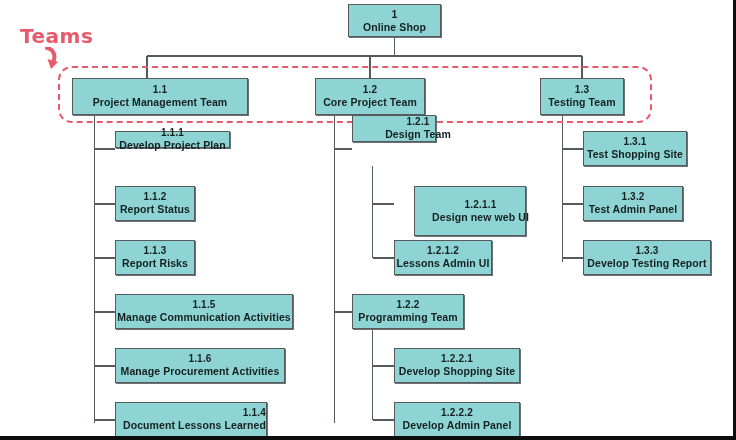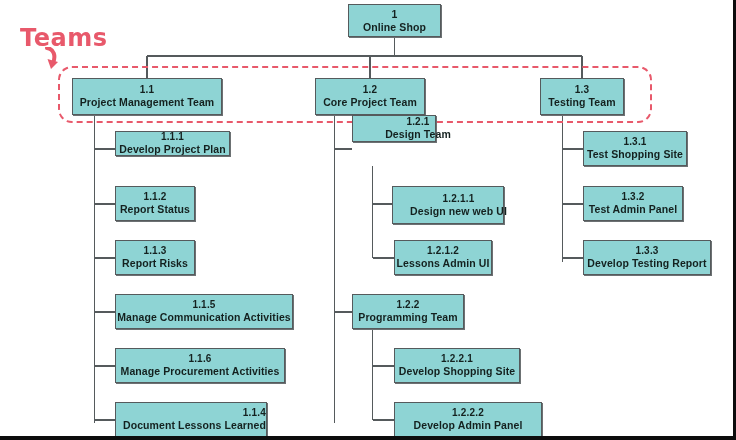--- a/index.html
+++ b/index.html
@@ -31,21 +31,21 @@
   .node.root .code,.node.root .title{font-size:10.5px;}
 
   
   #teams-highlight{position:absolute;left:58px;top:66px;
                    width:590px;height:53px;
                    border:2.5px dashed #e8596b;border-radius:14px;
                    background:transparent;}
 
   
   #teams-label{position:absolute;left:20px;top:24px;
-               color:#e8596b;font-size:24px;font-weight:700;
+               color:#e8596b;font-size:20px;font-weight:700;
                font-family:"DejaVu Sans",sans-serif;letter-spacing:.5px;}
   #teams-arrow{position:absolute;left:40px;top:47px;width:26px;height:24px;}
 </style>
 </head>
 <body>
 
 <div id="canvas">
 
   <svg id="wires" viewBox="0 0 736 440" xmlns="http://www.w3.org/2000/svg">
     <g stroke="#555a5c" stroke-width="1.6" fill="none" shape-rendering="crispEdges">
@@ -91,33 +91,33 @@
   <svg id="teams-arrow" viewBox="0 0 26 24" xmlns="http://www.w3.org/2000/svg">
     <path d="M7 1 C 14 2, 16 9, 13 16" stroke="#e8596b" stroke-width="4" fill="none" stroke-linecap="round"></path>
     <path d="M7.5 12 L 18 15 L 11 22 Z" fill="#e8596b"></path>
   </svg>
 
   <div id="nodes-layer">
       <div class="node root" style="left: 348px; top: 4px; width: 93px; height: 33px;">
         <div class="code">1</div>
         <div class="title">Online Shop</div>
       </div>
-      <div class="node" style="left: 72px; top: 78px; width: 150px; height: 37px;">
+      <div class="node" style="left: 72px; top: 78px; width: 176px; height: 37px;">
         <div class="code">1.1</div>
         <div class="title">Project Management Team</div>
       </div>
       <div class="node" style="left: 315px; top: 78px; width: 110px; height: 37px;">
         <div class="code">1.2</div>
         <div class="title">Core Project Team</div>
       </div>
       <div class="node" style="left: 540px; top: 78px; width: 84px; height: 37px;">
         <div class="code">1.3</div>
         <div class="title">Testing Team</div>
       </div>
-      <div class="node" style="left: 115px; top: 131px; width: 115px; height: 25px;">
+      <div class="node" style="left: 115px; top: 131px; width: 115px; height: 17px;">
         <div class="code">1.1.1</div>
         <div class="title">Develop Project Plan</div>
       </div>
       <div class="node" style="left: 115px; top: 186px; width: 80px; height: 35px;">
         <div class="code">1.1.2</div>
         <div class="title">Report Status</div>
       </div>
       <div class="node" style="left: 115px; top: 240px; width: 80px; height: 35px;">
         <div class="code">1.1.3</div>
         <div class="title">Report Risks</div>
@@ -131,37 +131,37 @@
         <div class="title">Manage Procurement Activities</div>
       </div>
       <div class="node" style="left: 115px; top: 402px; width: 152px; height: 35px; align-items: flex-end;">
         <div class="code">1.1.4</div>
         <div class="title">Document Lessons Learned</div>
       </div>
       <div class="node" style="left: 352px; top: 115px; width: 84px; height: 27px; padding-left: 48px;">
         <div class="code">1.2.1</div>
         <div class="title">Design Team</div>
       </div>
-      <div class="node" style="left: 392px; top: 186px; width: 112px; height: 38px; padding-left: 21px;">
+      <div class="node" style="left: 414px; top: 186px; width: 112px; height: 50px; padding-left: 21px;">
         <div class="code">1.2.1.1</div>
         <div class="title">Design new web UI</div>
       </div>
       <div class="node" style="left: 394px; top: 240px; width: 98px; height: 35px;">
         <div class="code">1.2.1.2</div>
         <div class="title">Lessons Admin UI</div>
       </div>
       <div class="node" style="left: 352px; top: 294px; width: 112px; height: 35px;">
         <div class="code">1.2.2</div>
         <div class="title">Programming Team</div>
       </div>
       <div class="node" style="left: 394px; top: 348px; width: 126px; height: 35px;">
         <div class="code">1.2.2.1</div>
         <div class="title">Develop Shopping Site</div>
       </div>
-      <div class="node" style="left: 394px; top: 402px; width: 148px; height: 35px;">
+      <div class="node" style="left: 394px; top: 402px; width: 126px; height: 35px;">
         <div class="code">1.2.2.2</div>
         <div class="title">Develop Admin Panel</div>
       </div>
       <div class="node" style="left: 583px; top: 131px; width: 104px; height: 35px; align-items: center;">
         <div class="code">1.3.1</div>
         <div class="title">Test Shopping Site</div>
       </div>
       <div class="node" style="left: 583px; top: 186px; width: 100px; height: 35px;">
         <div class="code">1.3.2</div>
         <div class="title">Test Admin Panel</div>

